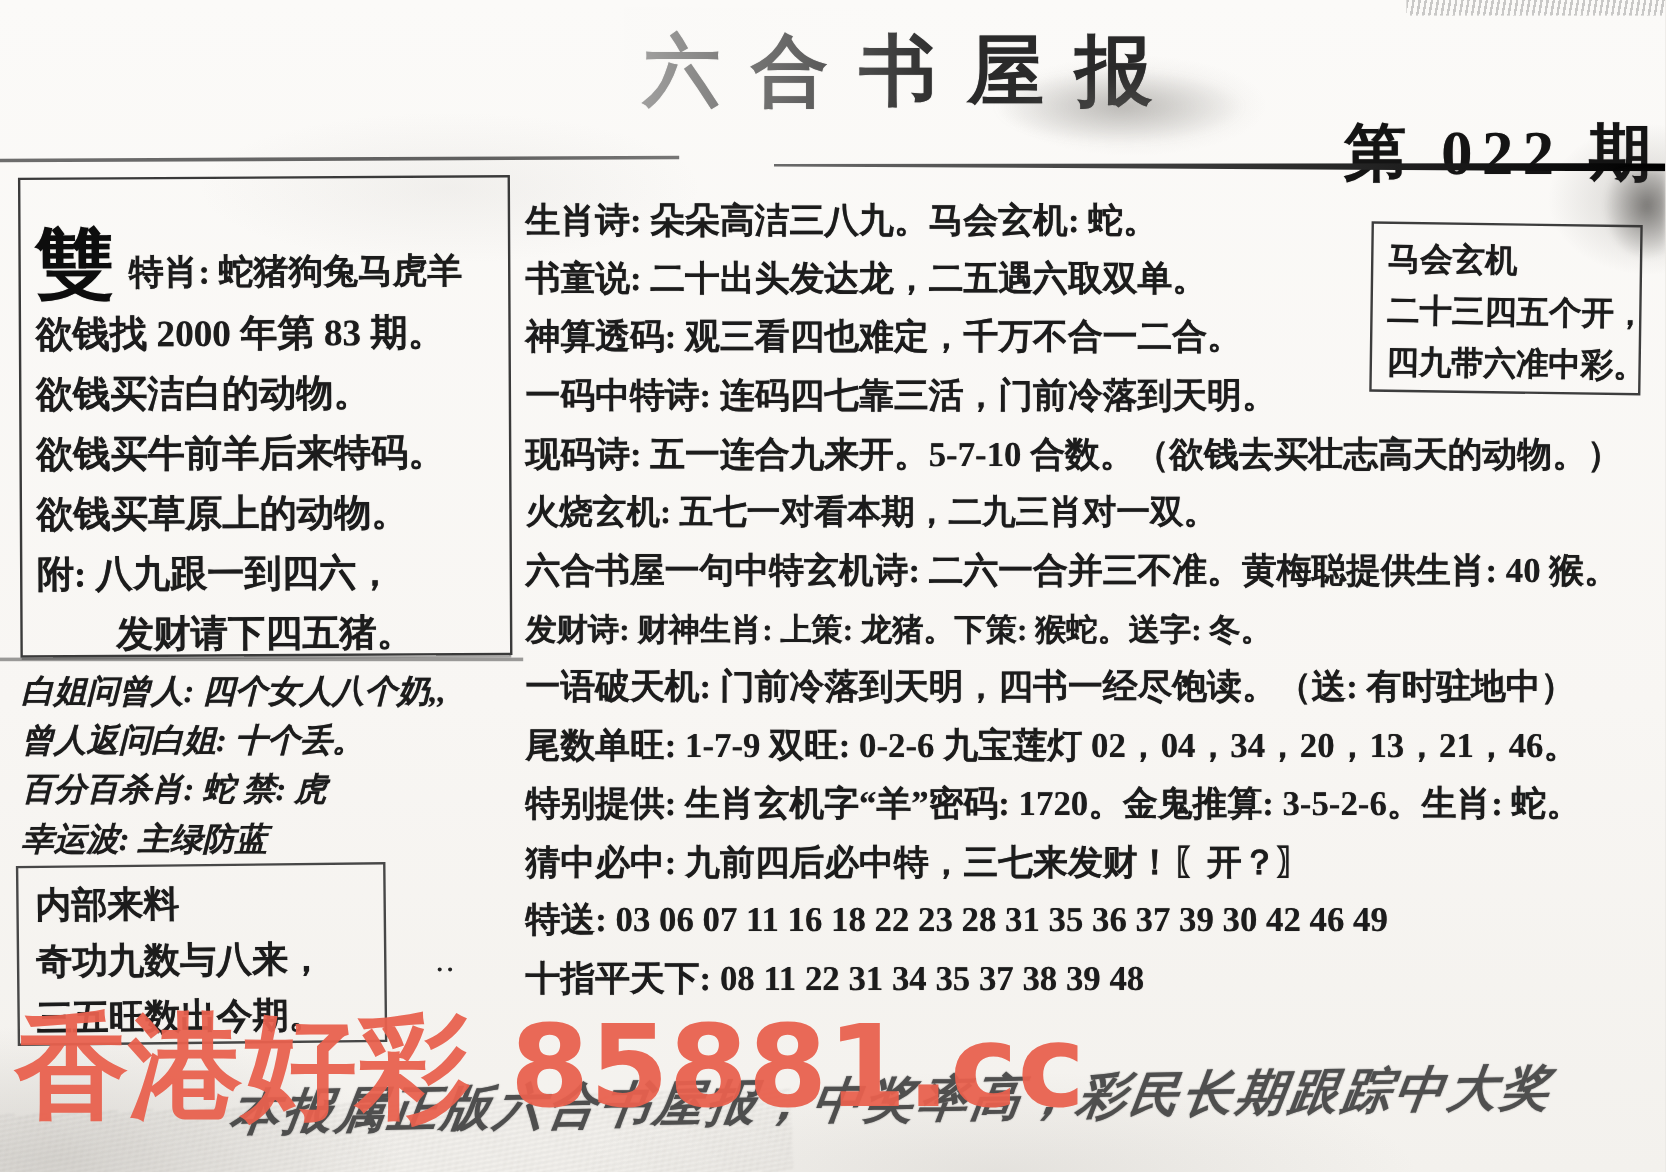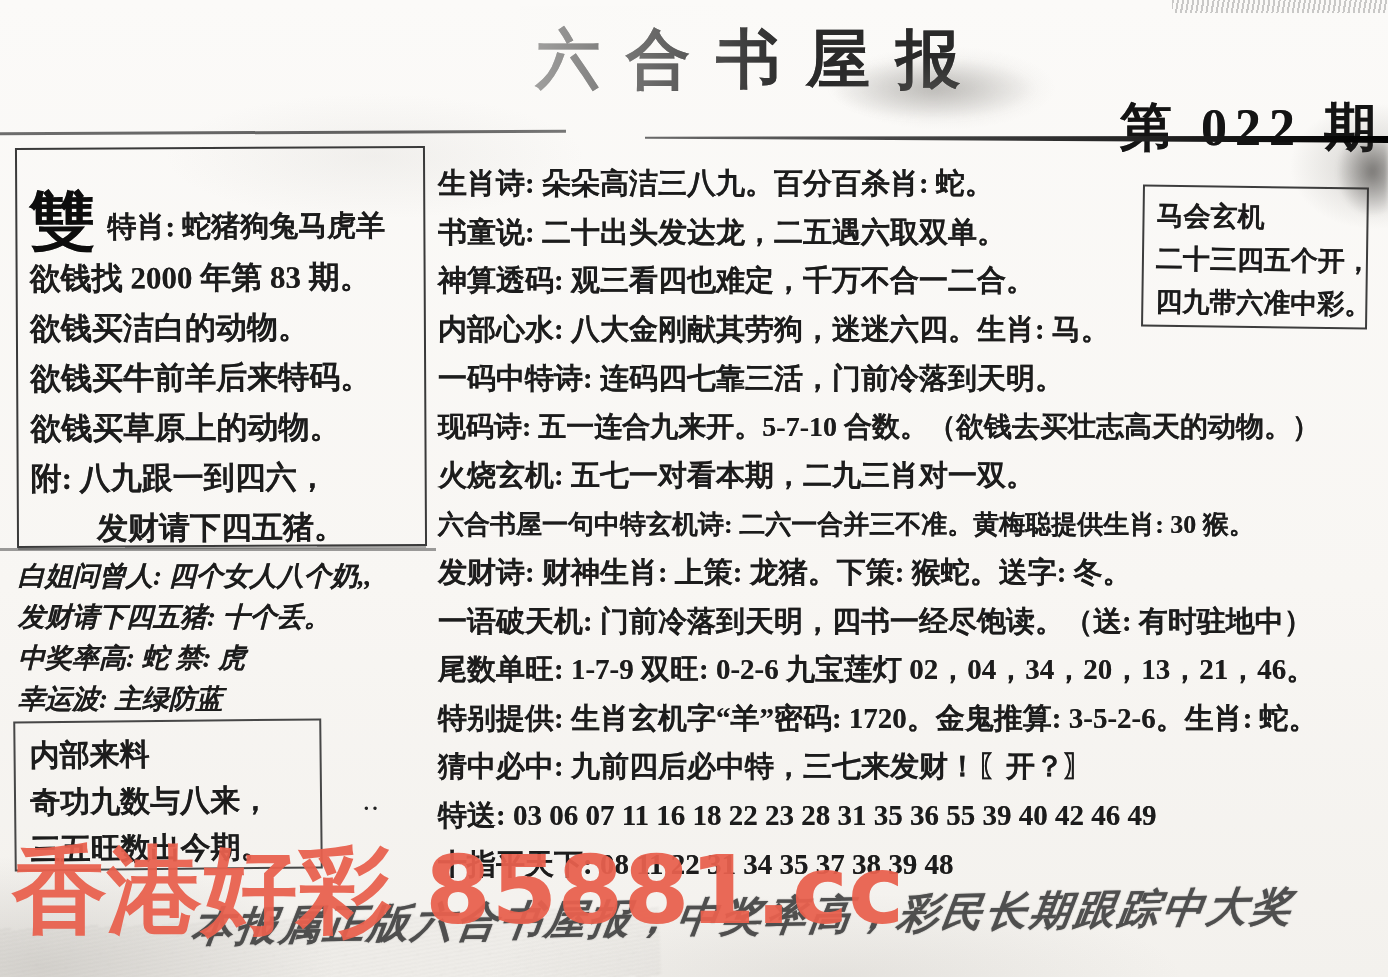--- a/index.html
+++ b/index.html
@@ -92,53 +92,52 @@
     <div class="sb-line t">欲钱买洁白的动物。</div>
     <div class="sb-line t">欲钱买牛前羊后来特码。</div>
     <div class="sb-line t">欲钱买草原上的动物。</div>
     <div class="sb-line t">附: 八九跟一到四六，</div>
     <div class="sb-line sb-indent t">发财请下四五猪。</div>
   </div>
   <div class="boxline-under"></div>
 
   <div class="left-notes">
     <div class="ln-line t">白姐问曾人: 四个女人八个奶,,</div>
-    <div class="ln-line t">发财请下四五猪: 十个丢。</div>
-    <div class="ln-line t">中奖率高: 蛇  禁: 虎</div>
+    <div class="ln-line t">曾人返问白姐: 十个丢。</div>
+    <div class="ln-line t">百分百杀肖: 蛇  禁: 虎</div>
     <div class="ln-line t">幸运波: 主绿防蓝</div>
   </div>
 
   <div class="inside-box">
     <div class="ib-line t">内部来料</div>
     <div class="ib-line t">奇功九数与八来，</div>
     <div class="ib-line t">三五旺数出今期。</div>
   </div>
   <div class="dots">‥</div>
 
   <div class="horse-box">
     <div class="hb-line t">马会玄机</div>
     <div class="hb-line t">二十三四五个开，</div>
     <div class="hb-line t">四九带六准中彩。</div>
   </div>
 
   <div class="main-lines">
-    <div class="m-line">生肖诗: 朵朵高洁三八九。百分百杀肖: 蛇。</div>
+    <div class="m-line">生肖诗: 朵朵高洁三八九。马会玄机: 蛇。</div>
     <div class="m-line">书童说: 二十出头发达龙，二五遇六取双单。</div>
     <div class="m-line">神算透码: 观三看四也难定，千万不合一二合。</div>
-    <div class="m-line">内部心水: 八大金刚献其劳狗，迷迷六四。生肖: 马。</div>
     <div class="m-line">一码中特诗: 连码四七靠三活，门前冷落到天明。</div>
     <div class="m-line">现码诗: 五一连合九来开。5-7-10 合数。（欲钱去买壮志高天的动物。）</div>
     <div class="m-line">火烧玄机: 五七一对看本期，二九三肖对一双。</div>
-    <div class="m-line">六合书屋一句中特玄机诗: 二六一合并三不准。黄梅聪提供生肖: 30 猴。</div>
+    <div class="m-line">六合书屋一句中特玄机诗: 二六一合并三不准。黄梅聪提供生肖: 40 猴。</div>
     <div class="m-line">发财诗: 财神生肖: 上策: 龙猪。下策: 猴蛇。送字: 冬。</div>
     <div class="m-line">一语破天机: 门前冷落到天明，四书一经尽饱读。（送: 有时驻地中）</div>
     <div class="m-line">尾数单旺: 1-7-9 双旺: 0-2-6 九宝莲灯 02，04，34，20，13，21，46。</div>
     <div class="m-line">特别提供: 生肖玄机字“羊”密码: 1720。金鬼推算: 3-5-2-6。生肖: 蛇。</div>
     <div class="m-line">猜中必中: 九前四后必中特，三七来发财！〖开？〗</div>
-    <div class="m-line">特送: 03 06 07 11 16 18 22 23 28 31 35 36 55 39 40 42 46 49</div>
+    <div class="m-line">特送: 03 06 07 11 16 18 22 23 28 31 35 36 37 39 30 42 46 49</div>
     <div class="m-line">十指平天下: 08 11 22 31 34 35 37 38 39 48</div>
   </div>
 
   <div class="slogan t">本报属正版六合书屋报，中奖率高，彩民长期跟踪中大奖</div>
   <div class="watermark" style="color: rgb(233, 97, 78);">香港好彩 85881.cc</div>
 
   <div class="noise-topright"></div>
   <div class="smudge-title"></div>
   <div class="blotch-right"></div>
   <div class="shadow-bottomleft"></div>

